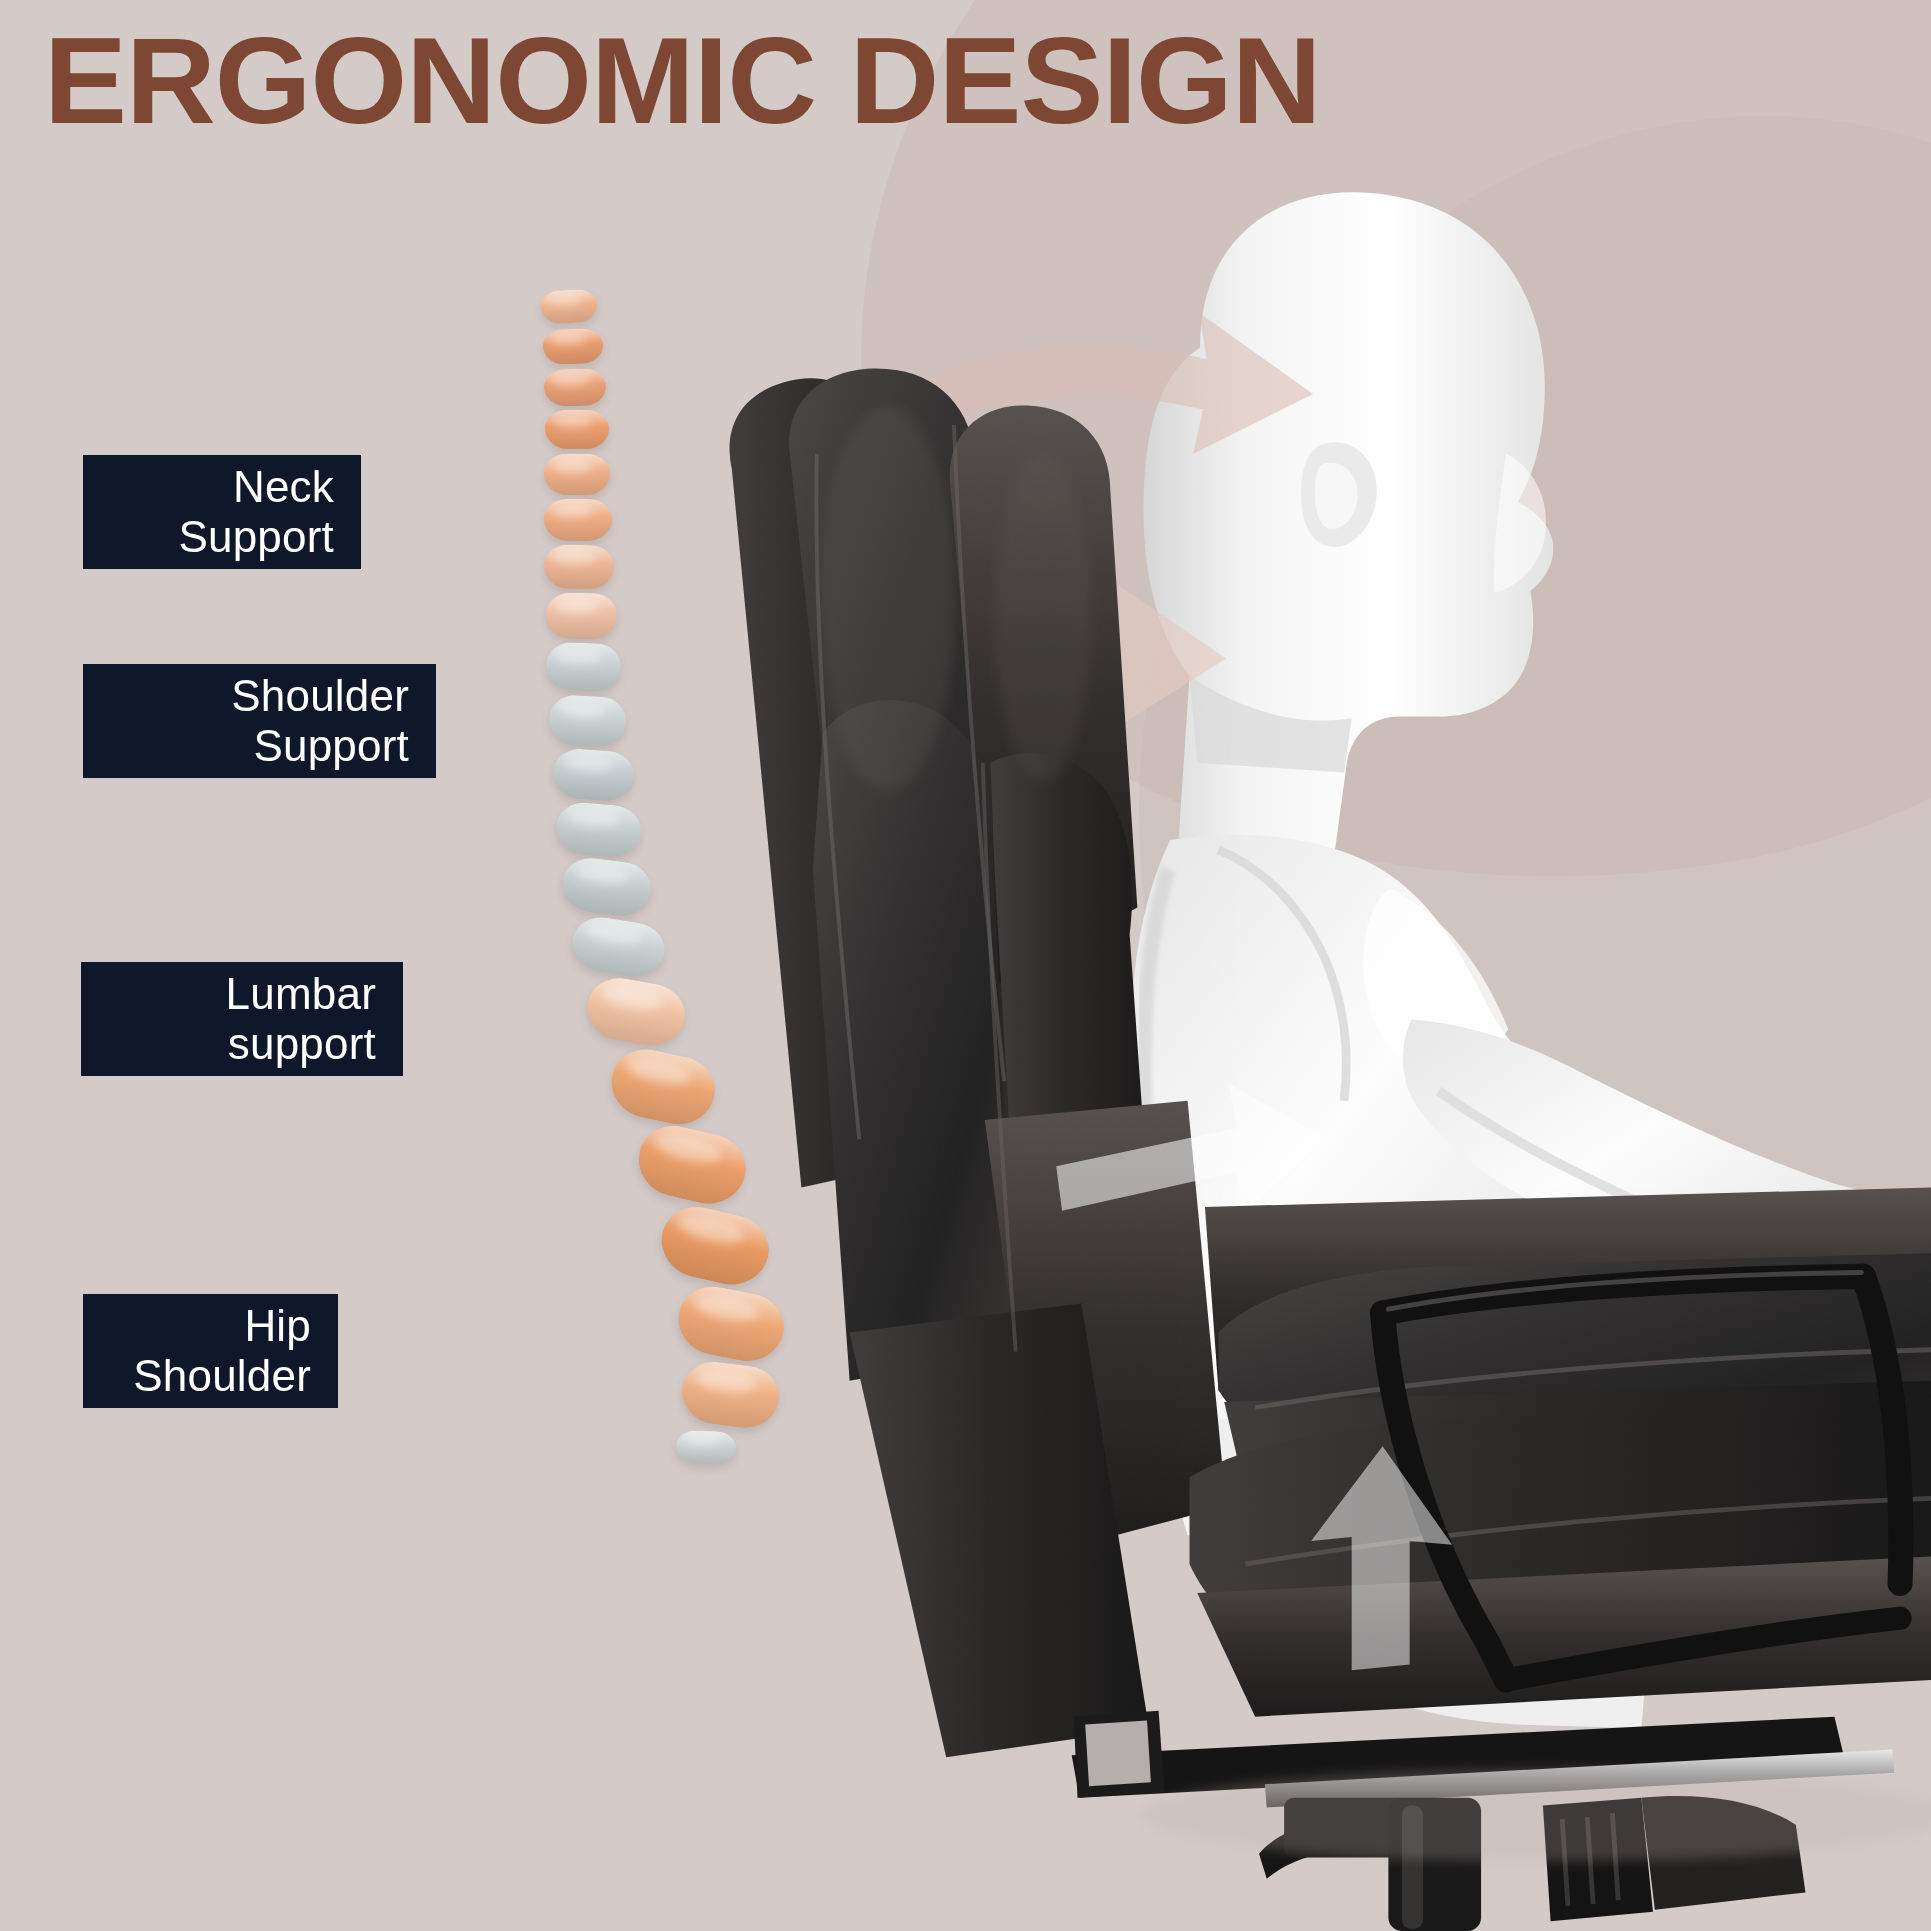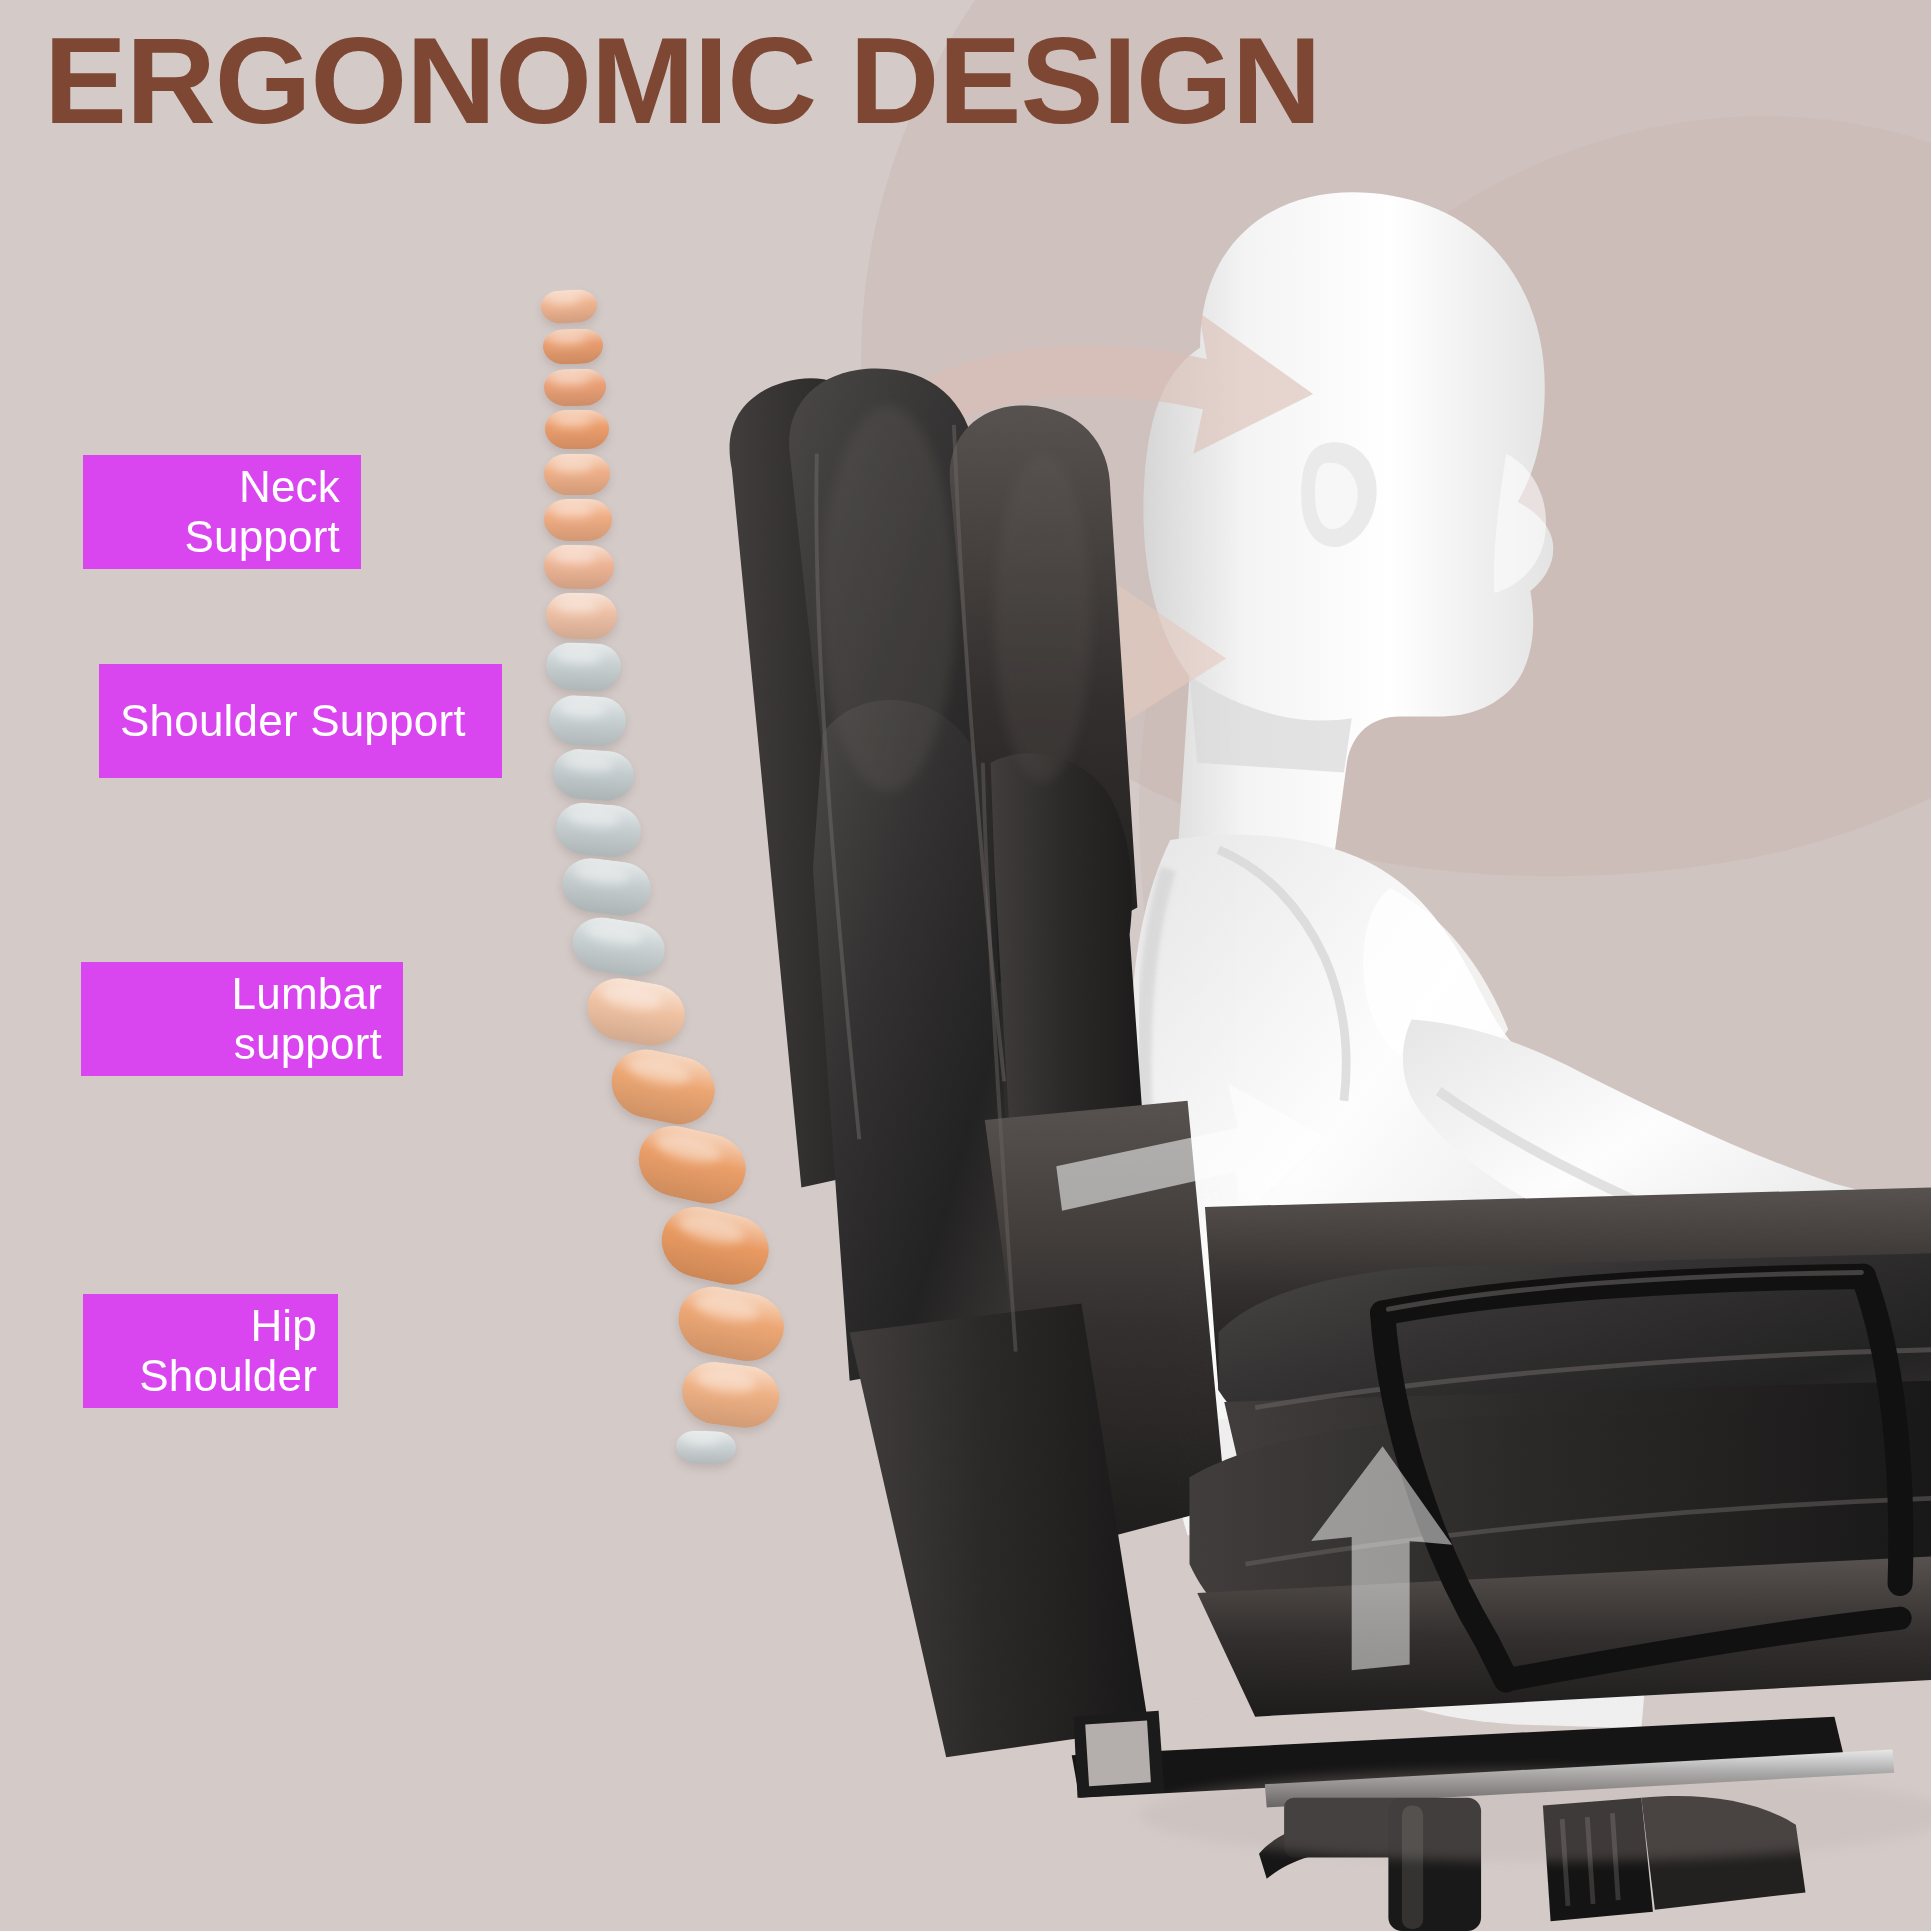--- a/index.html
+++ b/index.html
@@ -41,32 +41,32 @@
     font-family:"Liberation Sans",sans-serif;
     transform:scaleX(1.02);
     transform-origin:left top;
     white-space:nowrap;
     line-height:1.05;
   }
 
   
   .chip{
     position:absolute;
-    background:#d946ef;
+    background:#0f172a;
     color:#ffffff;
     font-size:44px;
     font-weight:400;
     display:flex;
     align-items:center;
-    padding:0 21px;
+    padding:0 27px;
     box-sizing:border-box;
     letter-spacing:0.2px;
   }
   #chip-neck      {left:83px;  top:455px;  width:278px; height:114px;}
-  #chip-shoulder  {left:83px;  top:664px;  width:403px; height:114px;margin-left:16px;}
+  #chip-shoulder  {left:83px;  top:664px;  width:353px; height:114px;}
   #chip-lumbar    {left:81px;  top:962px;  width:322px; height:114px;}
   #chip-hip       {left:83px;  top:1294px; width:255px; height:114px;}
 
   
   #spine{position:absolute;left:541px;top:290px;width:406px;height:966px;}
   .vert{
     position:absolute;
     border-radius:34% 34% 36% 36% / 48% 48% 52% 52%;
     box-shadow:0 4.8px 8.7px rgba(90,60,50,.16);
   }

